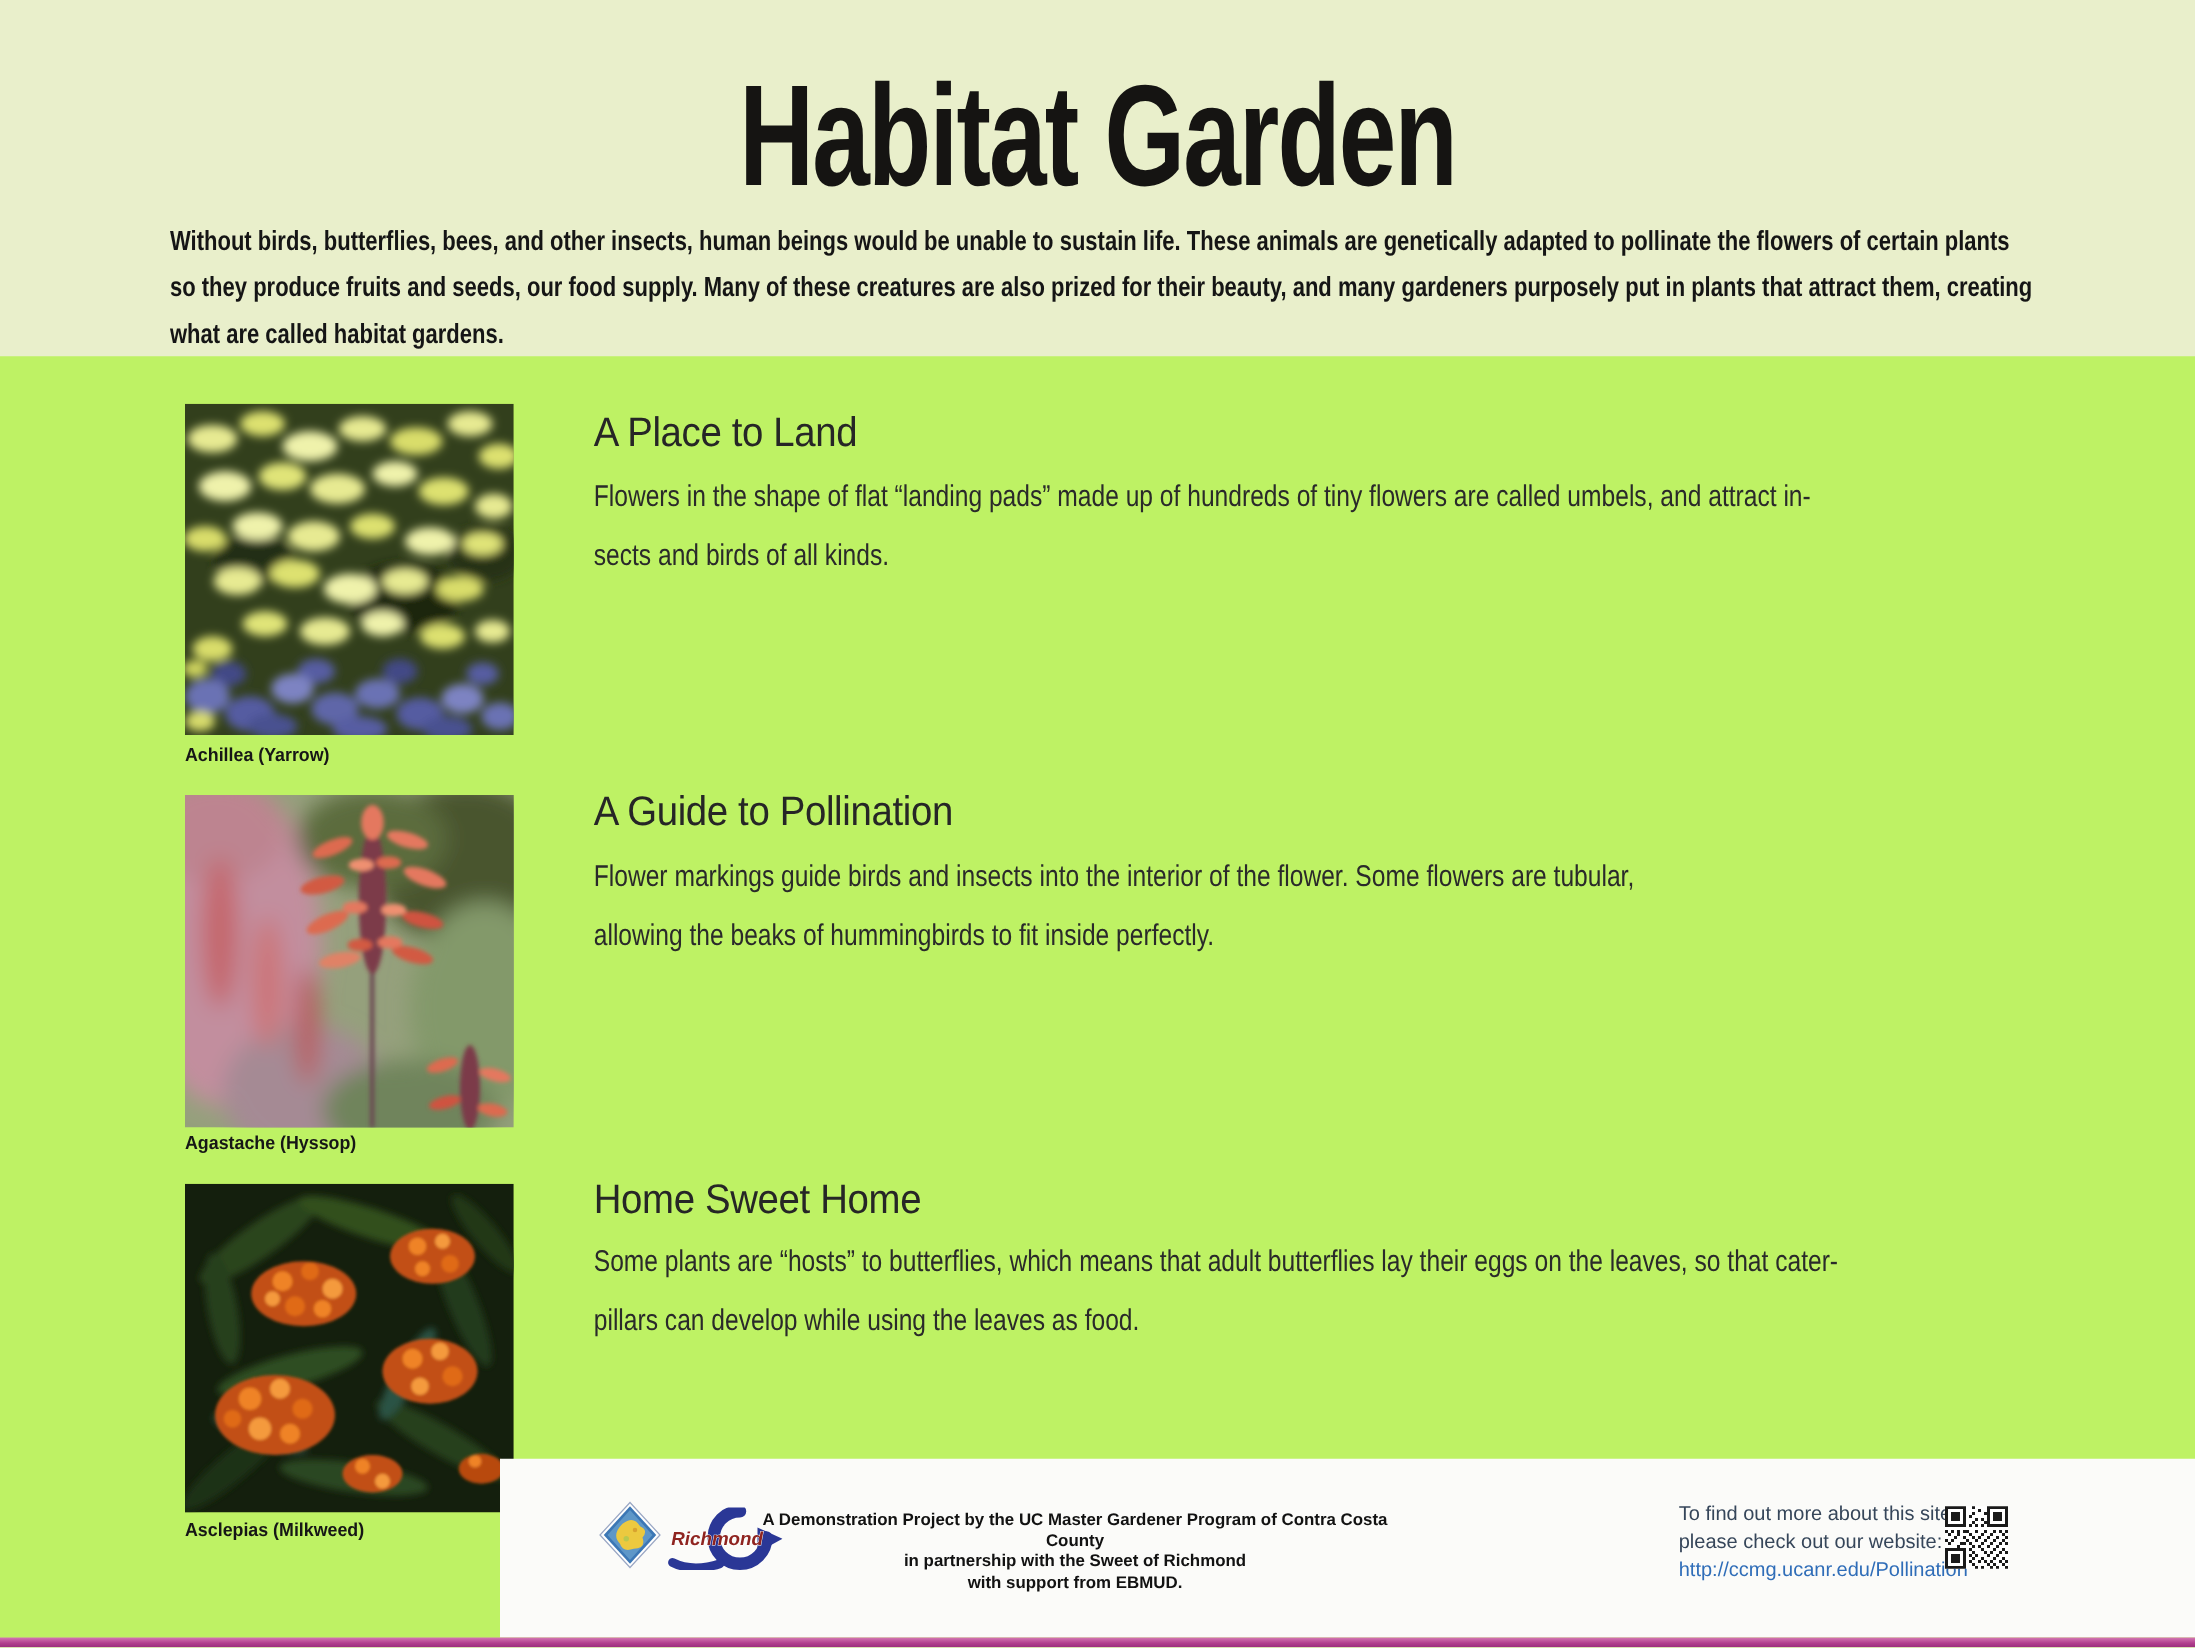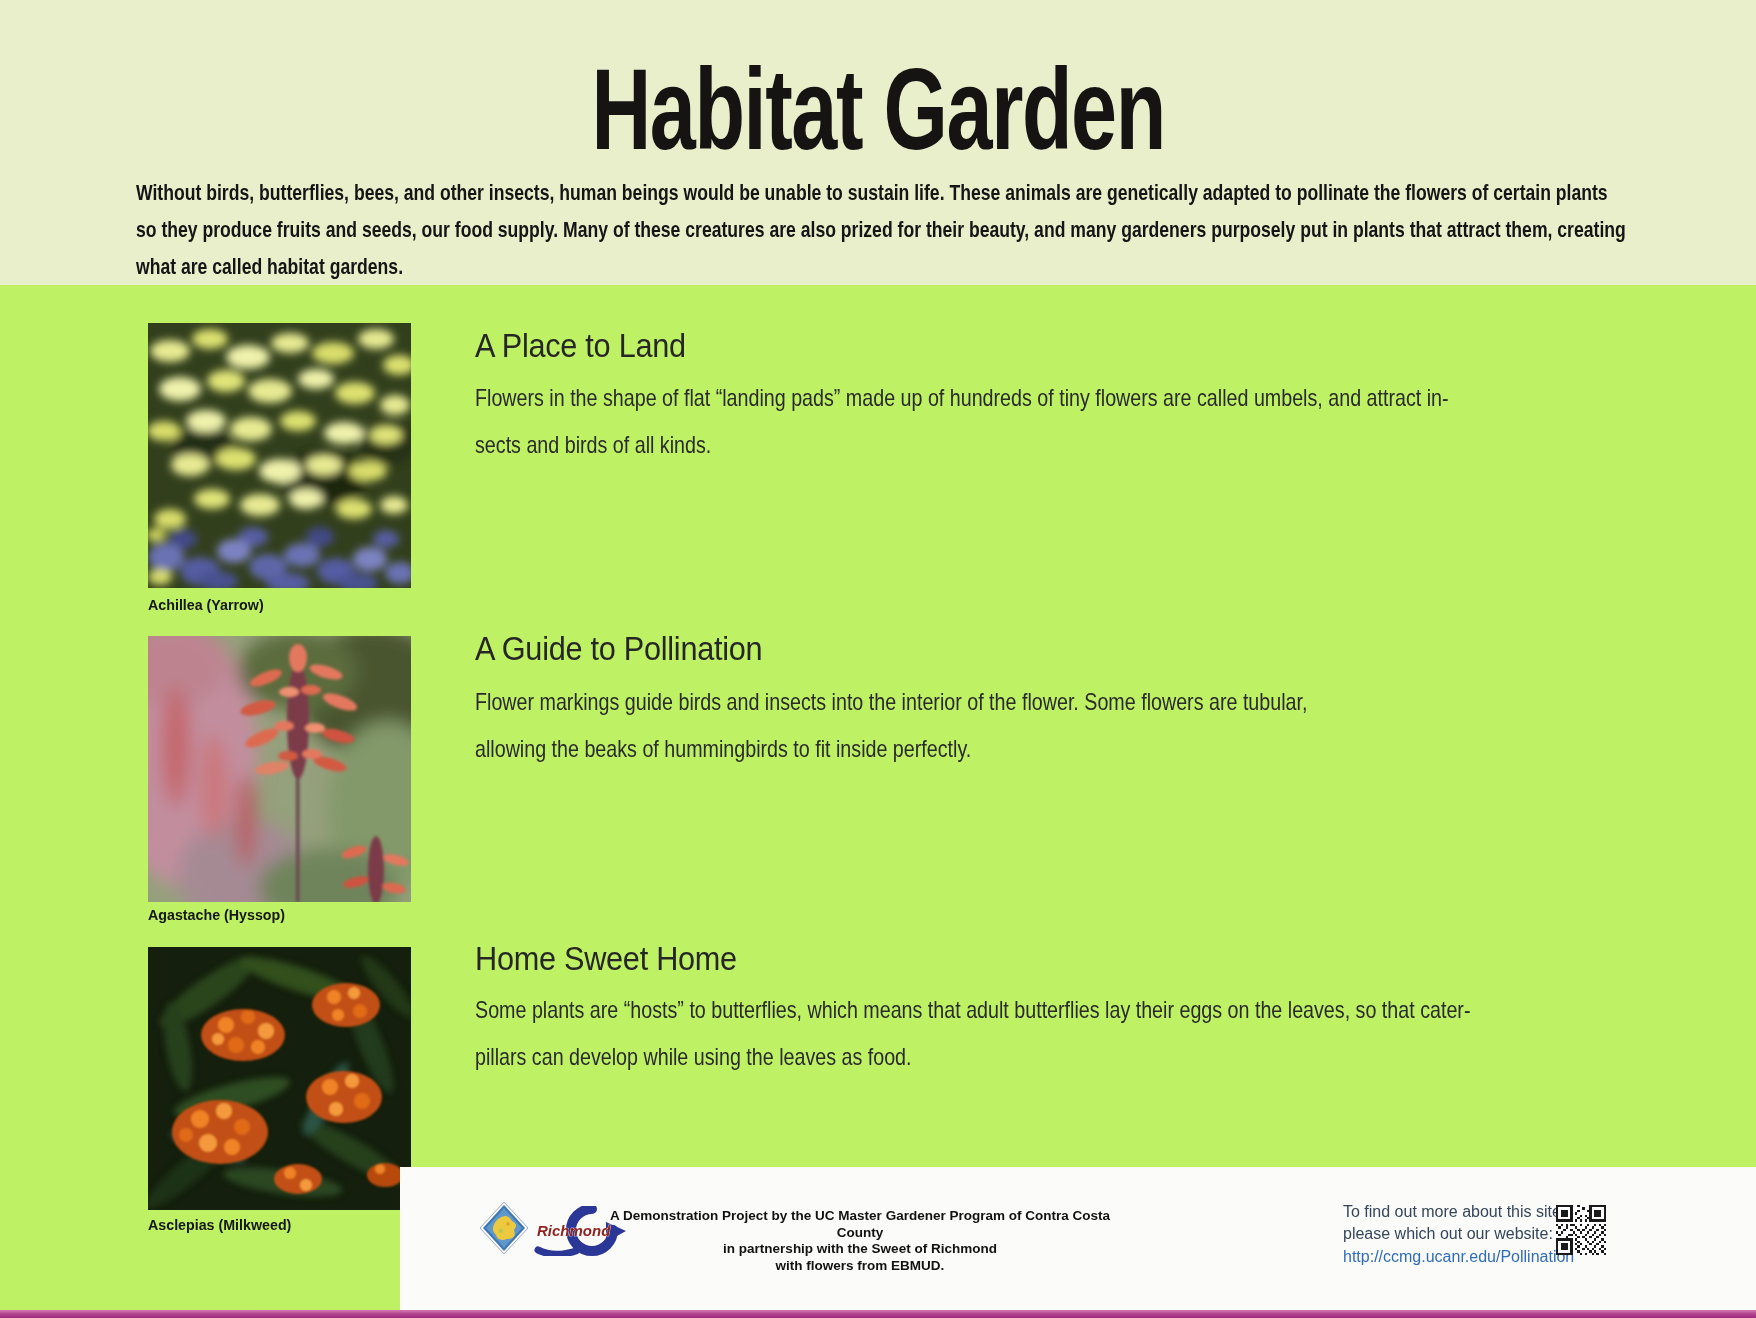--- a/index.html
+++ b/index.html
@@ -281,26 +281,26 @@
   <svg class="logo" style="left:534px;top:1206px" width="92" height="50" viewBox="0 0 92 50" aria-hidden="true">
     <path d="M58 3 a21 21 0 1 0 21 21" fill="none" stroke="#2a3796" stroke-width="10" stroke-linecap="round"></path>
     <polygon points="72,16 92,25 72,36" fill="#2a3796"></polygon>
     <path d="M42 45 Q20 52 4 44" stroke="#2a3796" stroke-width="7" fill="none" stroke-linecap="round"></path>
     <text x="3" y="30" font-size="15" font-weight="bold" font-style="italic" font-family="Liberation Sans, sans-serif" fill="#8f2420" stroke="#ffffff" stroke-width="0.7" paint-order="stroke">Richmond</text>
   </svg>
 
   <div class="credit">
     <div>A Demonstration Project by the UC Master Gardener Program of Contra Costa County</div>
     <div>in partnership with the Sweet of Richmond</div>
-    <div>with flowers from EBMUD.</div>
+    <div>with support from EBMUD.</div>
   </div>
 
   <div class="website">
     <div>To find out more about this site</div>
-    <div>please which out our website:</div>
+    <div>please check out our website:</div>
     <div><a href="#">http://ccmg.ucanr.edu/Pollination</a></div>
   </div>
 
   <svg class="qr" width="52" height="50" viewBox="0 0 21 21" shape-rendering="crispEdges" aria-hidden="true">
     <rect width="21" height="21" fill="#ffffff"></rect>
     <path fill="#1a1a1a" d="M0 0h7v7h-7z M14 0h7v7h-7z M0 14h7v7h-7z"></path>
     <path fill="#ffffff" d="M1 1h5v5h-5z M15 1h5v5h-5z M1 15h5v5h-5z"></path>
     <path fill="#1a1a1a" d="M2 2h3v3h-3z M16 2h3v3h-3z M2 16h3v3h-3z"></path>
     <path fill="#1a1a1a" d="M9 0h1v1h-1z M11 1h1v1h-1z M9 2h1v1h-1z M13 2h1v1h-1z M8 3h1v1h-1z M10 4h1v1h-1z M12 4h1v1h-1z M9 5h1v1h-1z M13 5h1v1h-1z M8 6h1v1h-1z M10 6h1v1h-1z M12 6h1v1h-1z M6 8h1v1h-1z M6 10h1v1h-1z M6 12h1v1h-1z M0 8h1v1h-1z M2 8h1v1h-1z M4 8h1v1h-1z M7 8h1v1h-1z M10 8h1v1h-1z M13 8h1v1h-1z M16 8h1v1h-1z M18 8h1v1h-1z M20 8h1v1h-1z M1 9h1v1h-1z M4 9h1v1h-1z M8 9h1v1h-1z M12 9h1v1h-1z M15 9h1v1h-1z M19 9h1v1h-1z M3 10h1v1h-1z M9 10h1v1h-1z M11 10h1v1h-1z M14 10h1v1h-1z M17 10h1v1h-1z M20 10h1v1h-1z M0 11h1v1h-1z M2 11h1v1h-1z M7 11h1v1h-1z M10 11h1v1h-1z M13 11h1v1h-1z M16 11h1v1h-1z M19 11h1v1h-1z M1 12h1v1h-1z M5 12h1v1h-1z M8 12h1v1h-1z M12 12h1v1h-1z M15 12h1v1h-1z M18 12h1v1h-1z M20 12h1v1h-1z M4 13h1v1h-1z M9 13h1v1h-1z M11 13h1v1h-1z M14 13h1v1h-1z M17 13h1v1h-1z M8 14h1v1h-1z M12 14h1v1h-1z M16 14h1v1h-1z M19 14h1v1h-1z M9 15h1v1h-1z M13 15h1v1h-1z M15 15h1v1h-1z M18 15h1v1h-1z M20 15h1v1h-1z M8 16h1v1h-1z M10 16h1v1h-1z M14 16h1v1h-1z M17 16h1v1h-1z M9 17h1v1h-1z M12 17h1v1h-1z M16 17h1v1h-1z M19 17h1v1h-1z M8 18h1v1h-1z M11 18h1v1h-1z M13 18h1v1h-1z M15 18h1v1h-1z M18 18h1v1h-1z M20 18h1v1h-1z M9 19h1v1h-1z M14 19h1v1h-1z M16 19h1v1h-1z M19 19h1v1h-1z M10 20h1v1h-1z M12 20h1v1h-1z M15 20h1v1h-1z M17 20h1v1h-1z M20 20h1v1h-1z"></path>
   </svg>

